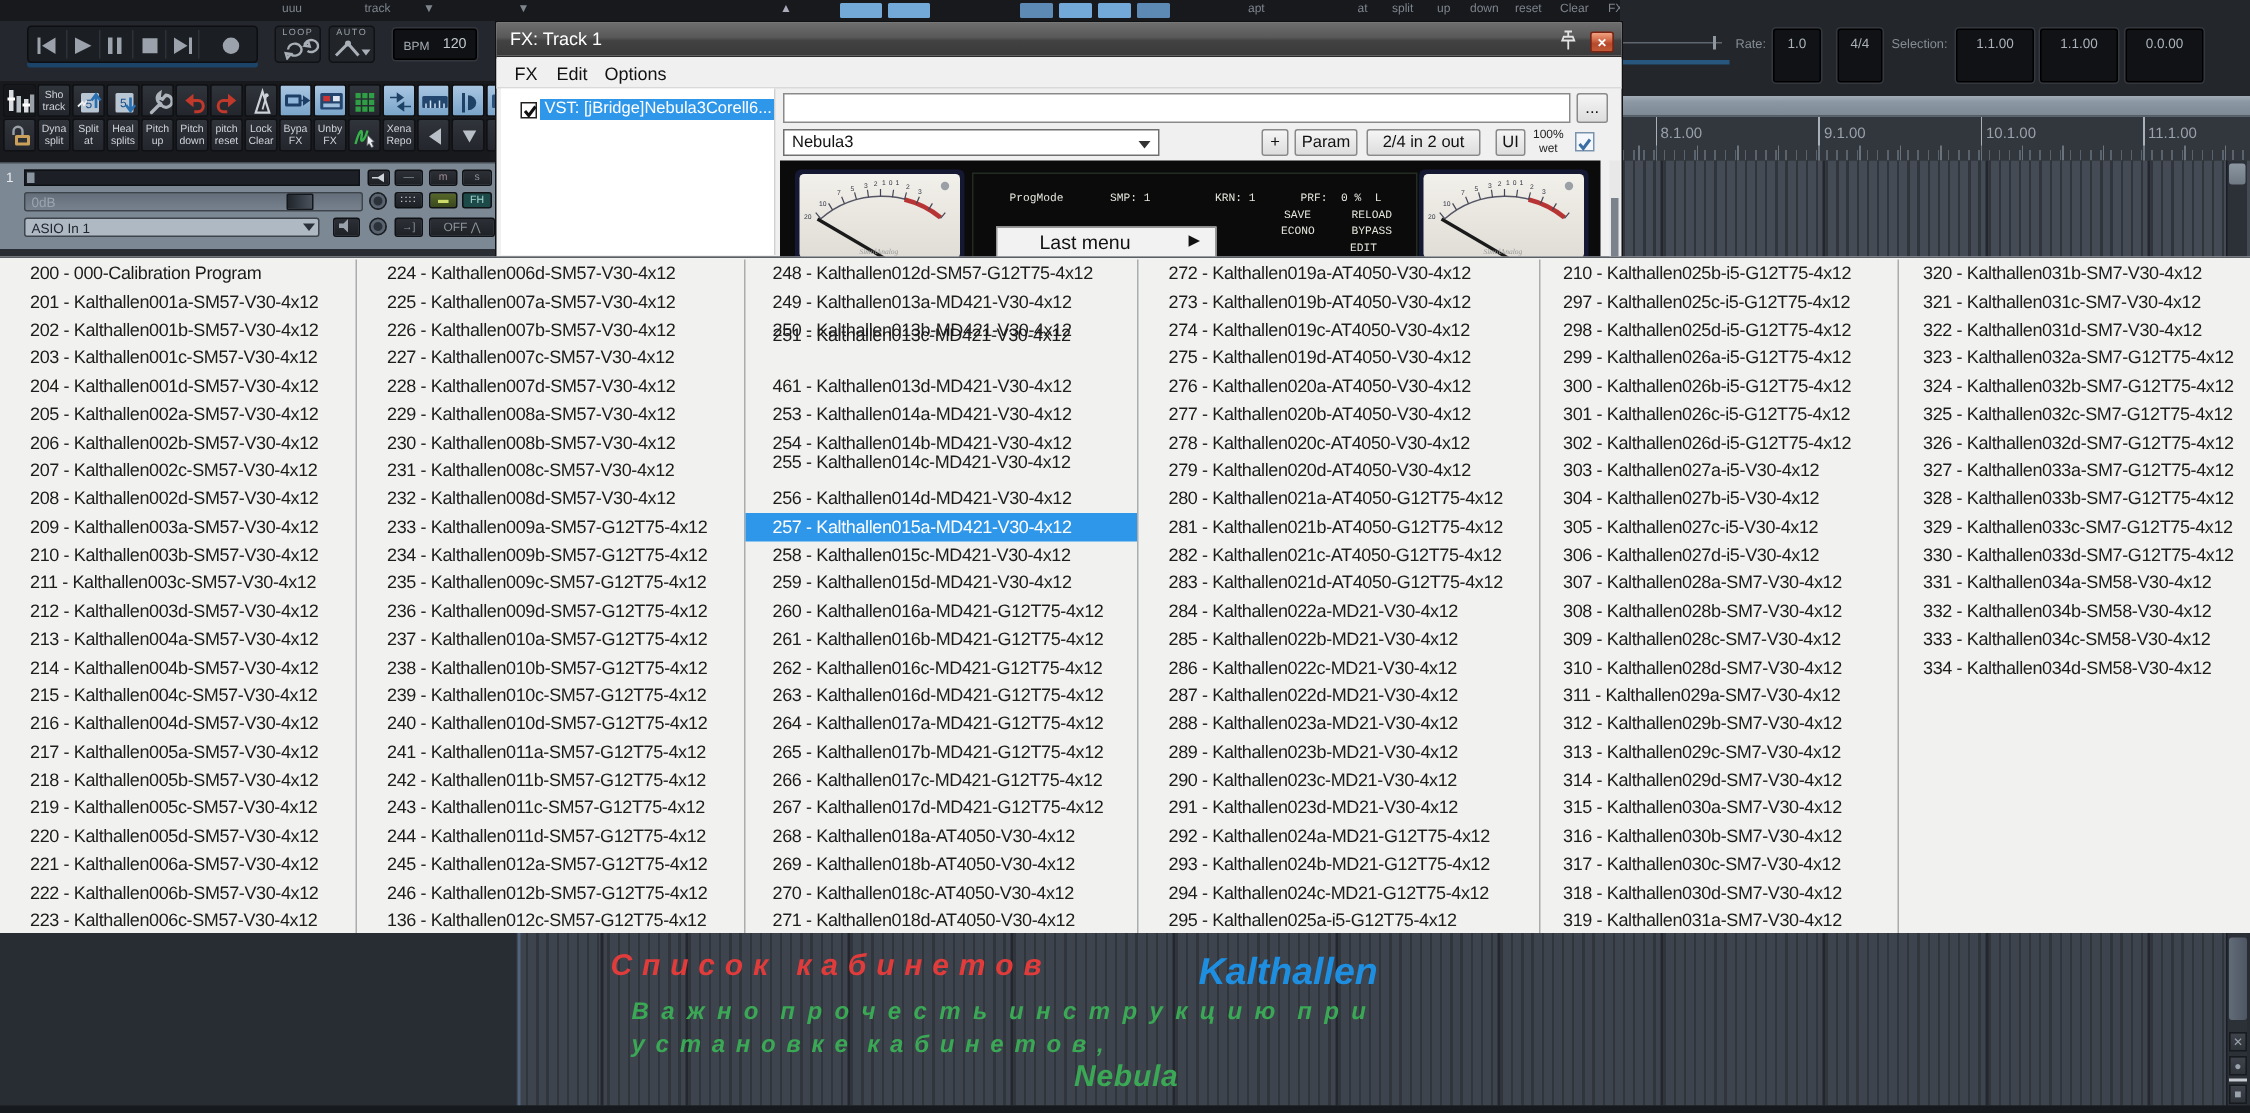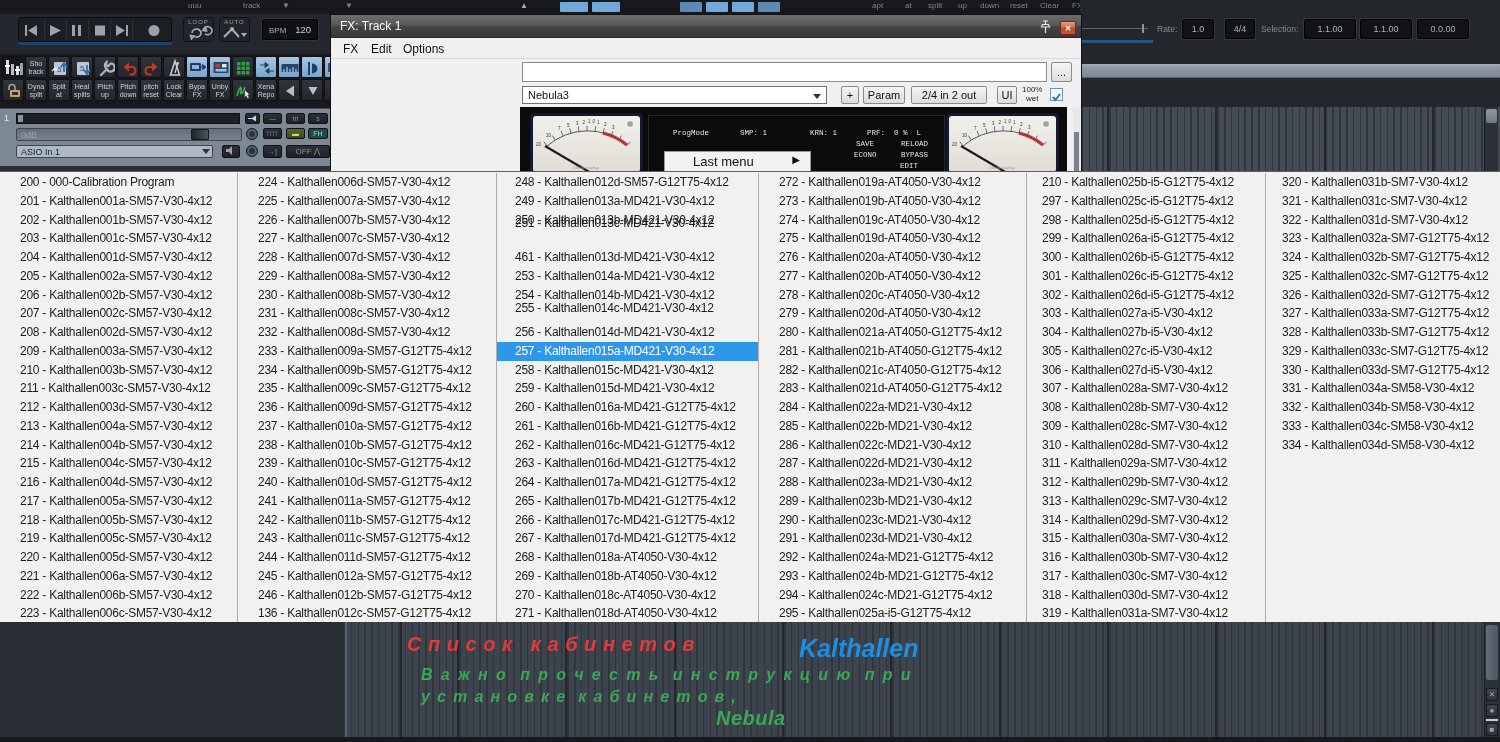--- a/index.html
+++ b/index.html
@@ -38,21 +38,21 @@
 #tcp .vol { position:absolute; left:16px; top:19px; width:226px; height:13px; background:linear-gradient(180deg,#646e7a,#77828e); border:1px solid #3e444c; border-radius:2px; }
 #tcp .vol span { position:absolute; left:4px; top:1px; font-size:9px; color:#9aa5b0; }
 #tcp .vhandle { position:absolute; left:174px; top:0px; width:18px; height:11px; background:linear-gradient(90deg,#20252b,#4a525c); border:1px solid #14171b; border-radius:1px; }
 #tcp .inp { position:absolute; left:16px; top:36px; width:197px; height:13px; background:#aeb9c3; border:1px solid #3e444c; border-radius:2px; font-size:9px; color:#20252e; padding:1px 0 0 4px; }
 #tcp .inp .arr { position:absolute; right:2px; top:3px; width:0; height:0; border:4px solid transparent; border-top:5px solid #2a3039; }
 .smbtn { position:absolute; width:16px; height:11px; background:linear-gradient(180deg,#2c3036,#1e2126); border:1px solid #0f1114; border-radius:2px; color:#8b929a; font-size:7px; text-align:center; line-height:10px; }
 .rndbtn { position:absolute; width:12px; height:12px; border-radius:50%; background:#2c323a; border:1px solid #1a1e23; box-shadow:inset 0 0 0 2px #5a6470; }
 
 
 #righttop { left:1080px; top:0px; width:420px; height:64px; background:#23262b; }
-.dbox { position:absolute; height:20px; background:#101215; border:1px solid #000; box-shadow:0 0 0 1px #34383e; border-radius:2px; color:#abb2ba; font-size:9px; text-align:center; }
+.dbox { position:absolute; height:36px; background:#101215; border:1px solid #000; box-shadow:0 0 0 1px #34383e; border-radius:2px; color:#abb2ba; font-size:9px; text-align:center; }
 .dlabel { position:absolute; font-size:8.5px; color:#868d95; }
 
 
 #band { left:1082px; top:64px; width:418px; height:14px; background:linear-gradient(180deg,#a2adb8 0%,#8b97a2 30%,#7d8994 100%); border-bottom:1px solid #59636d; }
 #ruler { left:1082px; top:78px; width:418px; height:29px; background:#32363d; }
 #ruler .mlines { position:absolute; left:0; top:0; width:100%; height:100%;
   background-image:repeating-linear-gradient(90deg, #a8b0b9 0 1px, rgba(0,0,0,0) 1px 108.33px);
   background-position:22px 0; }
 #ruler .ticks { position:absolute; left:0; bottom:0; width:100%; height:7px;
   background-image:repeating-linear-gradient(90deg, #5a626c 0 1px, rgba(0,0,0,0) 1px 6.77px); }
@@ -78,21 +78,21 @@
   color:#fff; font-size:8px; font-weight:bold; text-align:center; line-height:13px; }
 #fxpin { position:absolute; left:708px; top:3px; }
 #fxmenu { position:absolute; left:0; top:24px; width:100%; height:20px; background:#f0f0f0; border-bottom:1px solid #d9d9d9; font-size:12px; color:#111; }
 #fxmenu span { position:absolute; top:3px; }
 #fxlist { position:absolute; left:3px; top:44px; width:183px; height:111px; background:#fff; border-right:1px solid #d0d0d0; }
 #fxcheck { position:absolute; left:13px; top:9px; width:11px; height:11px; background:#fff; border:1.5px solid #222; }
 #fxcheck svg { position:absolute; left:0px; top:0px; }
 #fxsel { position:absolute; left:26px; top:7px; width:156px; height:14px; background:#2f97ea; color:#fff; font-size:11px; padding-left:3px; white-space:nowrap; overflow:hidden; }
 #fxfield { position:absolute; left:191px; top:47px; width:525px; height:20px; background:#fff; border:1px solid #8a8a8a; }
 .wbtn { position:absolute; background:linear-gradient(180deg,#f5f5f5,#ddd); border:1px solid #8a8a8a; border-radius:2px; font-size:11px; color:#111; text-align:center; }
-#fxcombo { position:absolute; left:191px; top:71px; width:305px; height:18px; background:#fff; border:1px solid #707070; font-size:11px; color:#111;text-decoration:underline; }
+#fxcombo { position:absolute; left:191px; top:71px; width:251px; height:18px; background:#fff; border:1px solid #707070; font-size:11px; color:#111;text-decoration:underline; }
 #fxcombo .arr { position:absolute; right:5px; top:7px; width:0; height:0; border:4px solid transparent; border-top:5px solid #333; }
 #wetlab { position:absolute; left:691px; top:70px; font-size:8px; line-height:9px; color:#222; text-align:center; }
 #fxwet { position:absolute; left:719px; top:73px; width:13px; height:13px; background:#f4f8fc; border:1px solid #7a93ad; }
 #plugin { position:absolute; left:189px; top:92px; width:547px; height:65px; background:#0b0b0b; overflow:hidden; }
 #fxvscroll { position:absolute; left:742px; top:92px; width:7px; height:65px; background:#e8e8e8; }
 #fxvscroll .th { position:absolute; left:1px; top:25px; width:5px; height:40px; background:#7a828c; }
 
 
 .vu { position:absolute; width:113px; height:62px; background:#141833; border-radius:4px; padding:3px; }
 .vuface { position:relative; width:100%; height:100%; background:linear-gradient(180deg,#f2f0ea,#dfddd5); border-radius:3px; overflow:hidden; }
@@ -131,21 +131,21 @@
       <span class="txt" style="left:243px">track</span>
   <span class="txt" style="left:282px">▼</span>
       <span class="txt" style="left:345px">▼</span>
   <div class="frag" style="left:560px;width:28px"></div>
       <div class="frag" style="left:592px;width:28px"></div>
   <div class="frag" style="left:680px;width:22px;background:#5d89b5"></div>
   <div class="frag" style="left:706px;width:22px"></div>
       <div class="frag" style="left:732px;width:22px"></div>
   <div class="frag" style="left:758px;width:22px;background:#5d89b5"></div>
   <span class="txt" style="left:520px;color:#aab">▲</span>
-  <span class="txt" style="left:872px">apt</span>
+  <span class="txt" style="left:832px">apt</span>
       <span class="txt" style="left:905px">at</span>
       <span class="txt" style="left:928px">split</span>
   <span class="txt" style="left:958px">up</span>
       <span class="txt" style="left:980px">down</span>
       <span class="txt" style="left:1010px">reset</span>
   <span class="txt" style="left:1040px">Clear</span>
       <span class="txt" style="left:1072px">FX</span>
       <span class="txt" style="left:1096px">FX</span>
       <span class="txt" style="left:1117px">/</span>
   <span class="txt" style="left:1160px">●</span>
@@ -392,38 +392,55 @@
   <span class="dlabel" style="left:77px;top:24px">Rate:</span>
   <div class="dbox" style="left:102px;top:19px;width:32px;line-height:19px">1.0</div>
   <div class="dbox" style="left:145px;top:19px;width:30px;line-height:19px">4/4</div>
   <span class="dlabel" style="left:181px;top:24px">Selection:</span>
   <div class="dbox" style="left:224px;top:19px;width:52px;line-height:19px">1.1.00</div>
   <div class="dbox" style="left:280px;top:19px;width:52px;line-height:19px">1.1.00</div>
   <div class="dbox" style="left:337px;top:19px;width:52px;line-height:19px">0.0.00</div>
 </div>
 
 <div id="band" class="abs"></div>
+<div id="ruler" class="abs">
+  <div class="mlines"></div>
+      <div class="ticks"></div>
+      <div class="bticks"></div>
+  <span class="rlab" style="left:25px">8.1.00</span>
+  <span class="rlab" style="left:134px">9.1.00</span>
+  <span class="rlab" style="left:242px">10.1.00</span>
+  <span class="rlab" style="left:350px">11.1.00</span>
+</div>
 <div id="gridtop" class="abs"></div>
 <div id="vscroll" class="abs">
       <div class="thumb"></div>
     </div>
 
 <div id="fxwin" class="abs">
   <div id="fxtitle">
         <span class="t">FX: Track 1</span>
     <svg id="fxpin" width="12" height="17">
           <path d="M4 3 h5 M6.5 3 v3.5 M3.5 6.5 h6 l1 2.5 h-8z M6.5 9 v6" stroke="#e3e3e3" stroke-width="1.2" fill="none"></path>
         </svg>
     <div id="fxclose">✕</div>
   </div>
   <div id="fxmenu">
         <span style="left:12px">FX</span>
         <span style="left:40px">Edit</span>
         <span style="left:72px">Options</span>
       </div>
+  <div id="fxlist">
+    <div id="fxsel">VST: [jBridge]Nebula3Corell6...</div>
+    <div id="fxcheck">
+          <svg width="11" height="11">
+            <path d="M2 5 L4.5 8 L9 2" stroke="#111" stroke-width="2" fill="none"></path>
+          </svg>
+        </div>
+  </div>
   <div id="fxfield"></div>
   <div class="wbtn" style="left:720px;top:47px;width:21px;height:20px;line-height:18px">...</div>
   <div id="fxcombo">
         <span style="position:absolute;left:5px;top:2px">Nebula3</span>
         <div class="arr"></div>
       </div>
   <div class="wbtn" style="left:510px;top:71px;width:18px;height:18px;line-height:16px">+</div>
   <div class="wbtn" style="left:532px;top:71px;width:42px;height:18px;line-height:16px">Param</div>
   <div class="wbtn" style="left:580px;top:71px;width:76px;height:18px;line-height:16px">2/4 in 2 out</div>
   <div class="wbtn" style="left:666px;top:71px;width:20px;height:18px;line-height:16px">UI</div>

